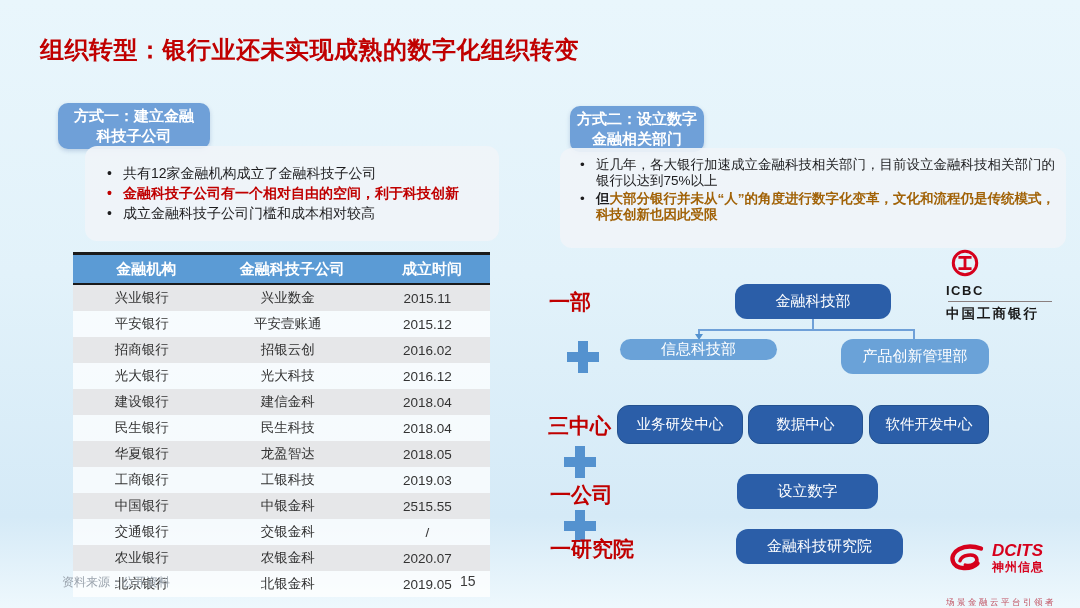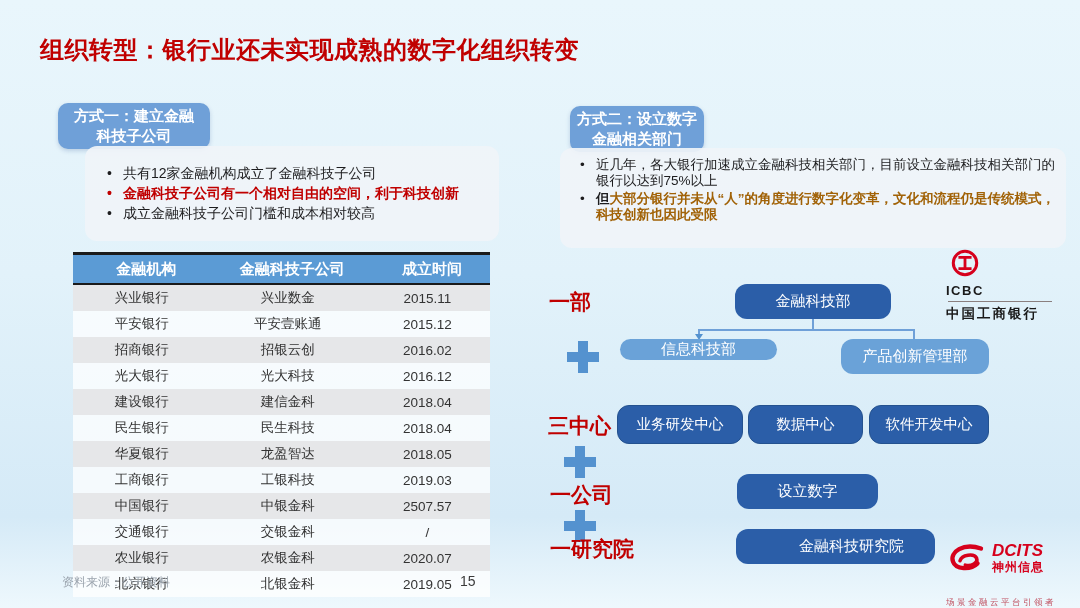--- a/index.html
+++ b/index.html
@@ -148,21 +148,21 @@
           <td>2018.05</td>
         </tr>
       <tr>
           <td>工商银行</td>
           <td>工银科技</td>
           <td>2019.03</td>
         </tr>
       <tr>
           <td>中国银行</td>
           <td>中银金科</td>
-          <td>2507.57</td>
+          <td>2515.55</td>
         </tr>
       <tr>
           <td>交通银行</td>
           <td>交银金科</td>
           <td>/</td>
         </tr>
       <tr>
           <td>农业银行</td>
           <td>农银金科</td>
           <td>2020.07</td>
@@ -204,21 +204,21 @@
   <div class="dbox centerbox" style="left:748px; top:405px; width:113px; height:37px;">数据中心</div>
   <div class="dbox centerbox" style="left:617px; top:405px; width:124px; height:37px;">业务研发中心</div>
   <div class="dbox centerbox" style="left:869px; top:405px; width:118px; height:37px;">软件开发中心</div>
 
   <div class="plus" style="left:564px; top:446px;"></div>
   <div class="dlabel" style="left:550px; top:481px;">一公司</div>
   <div class="dbox" style="left:737px; top:474px; width:141px; height:35px;">设立数字</div>
 
   <div class="plus" style="left:564px; top:510px;"></div>
   <div class="dlabel" style="left:550px; top:535px;">一研究院</div>
-  <div class="dbox" style="left:736px; top:529px; width:167px; height:35px;padding-left:32px;">金融科技研究院</div>
+  <div class="dbox" style="left:736px; top:529px; width:167px; height:35px;">金融科技研究院</div>
 
   <div class="icbc">
     <svg width="38" height="30" viewBox="0 0 38 32">
       <circle cx="19" cy="16" r="12.5" fill="none" stroke="#d6001c" stroke-width="3.2"></circle>
       <path d="M12 10 h14 M12 22 h14 M19 10 v12" stroke="#d6001c" stroke-width="3" fill="none"></path>
     </svg>
     <div class="icbc-name">ICBC</div>
     <div class="icbc-divider"></div>
     <div class="icbc-caption">中国工商银行</div>
   </div>

